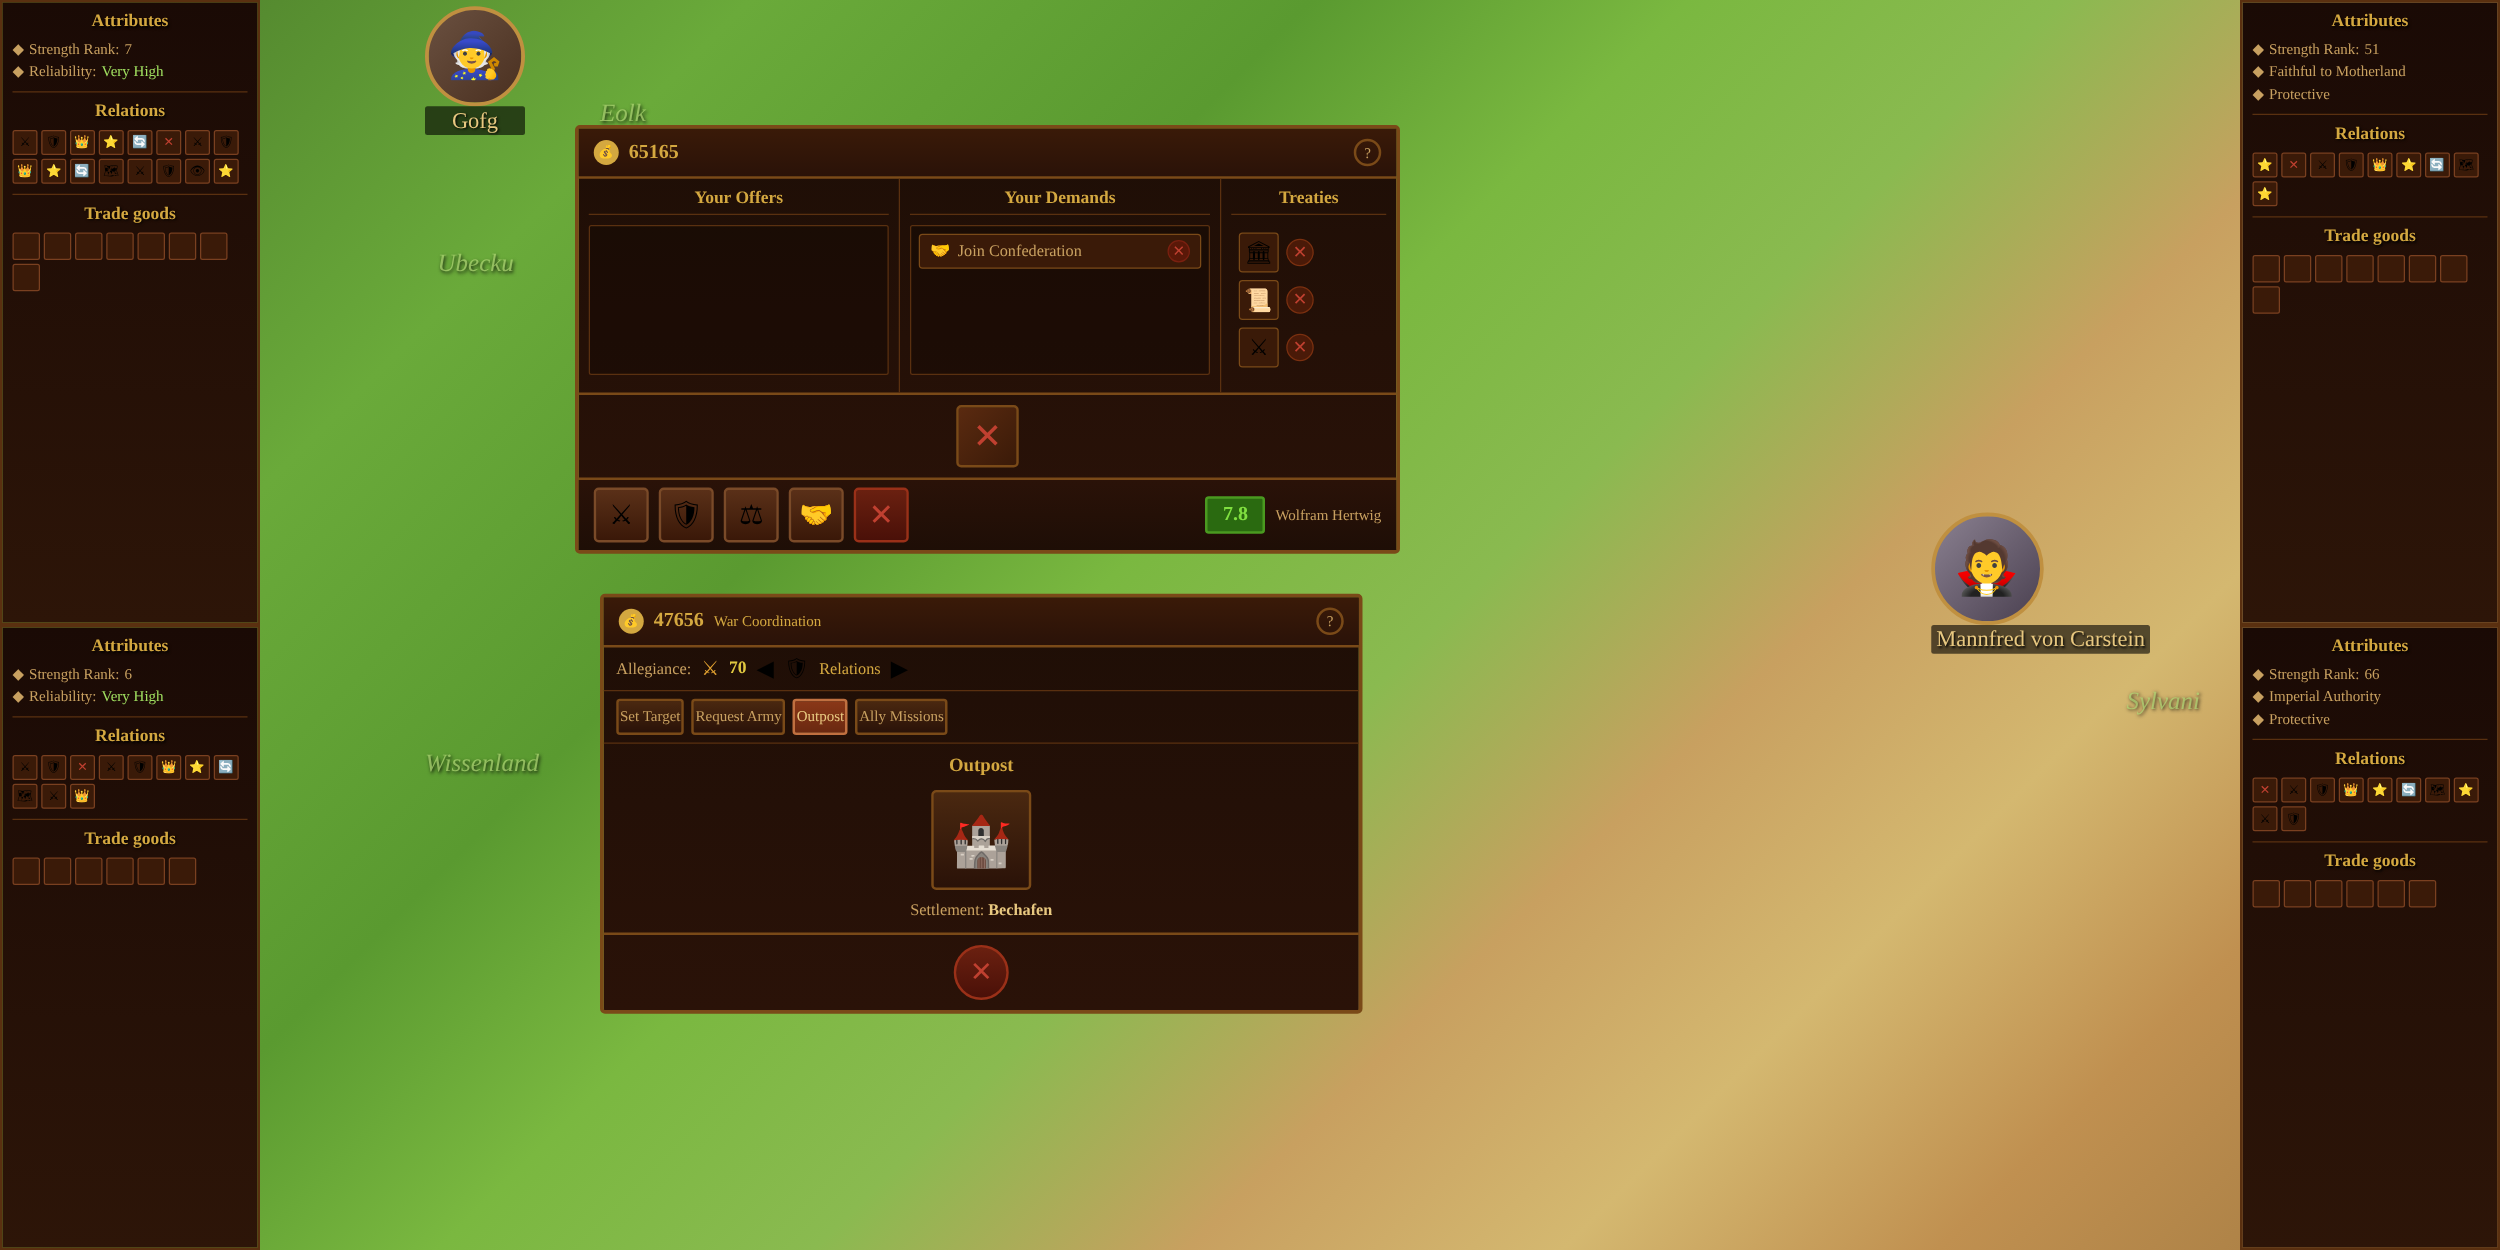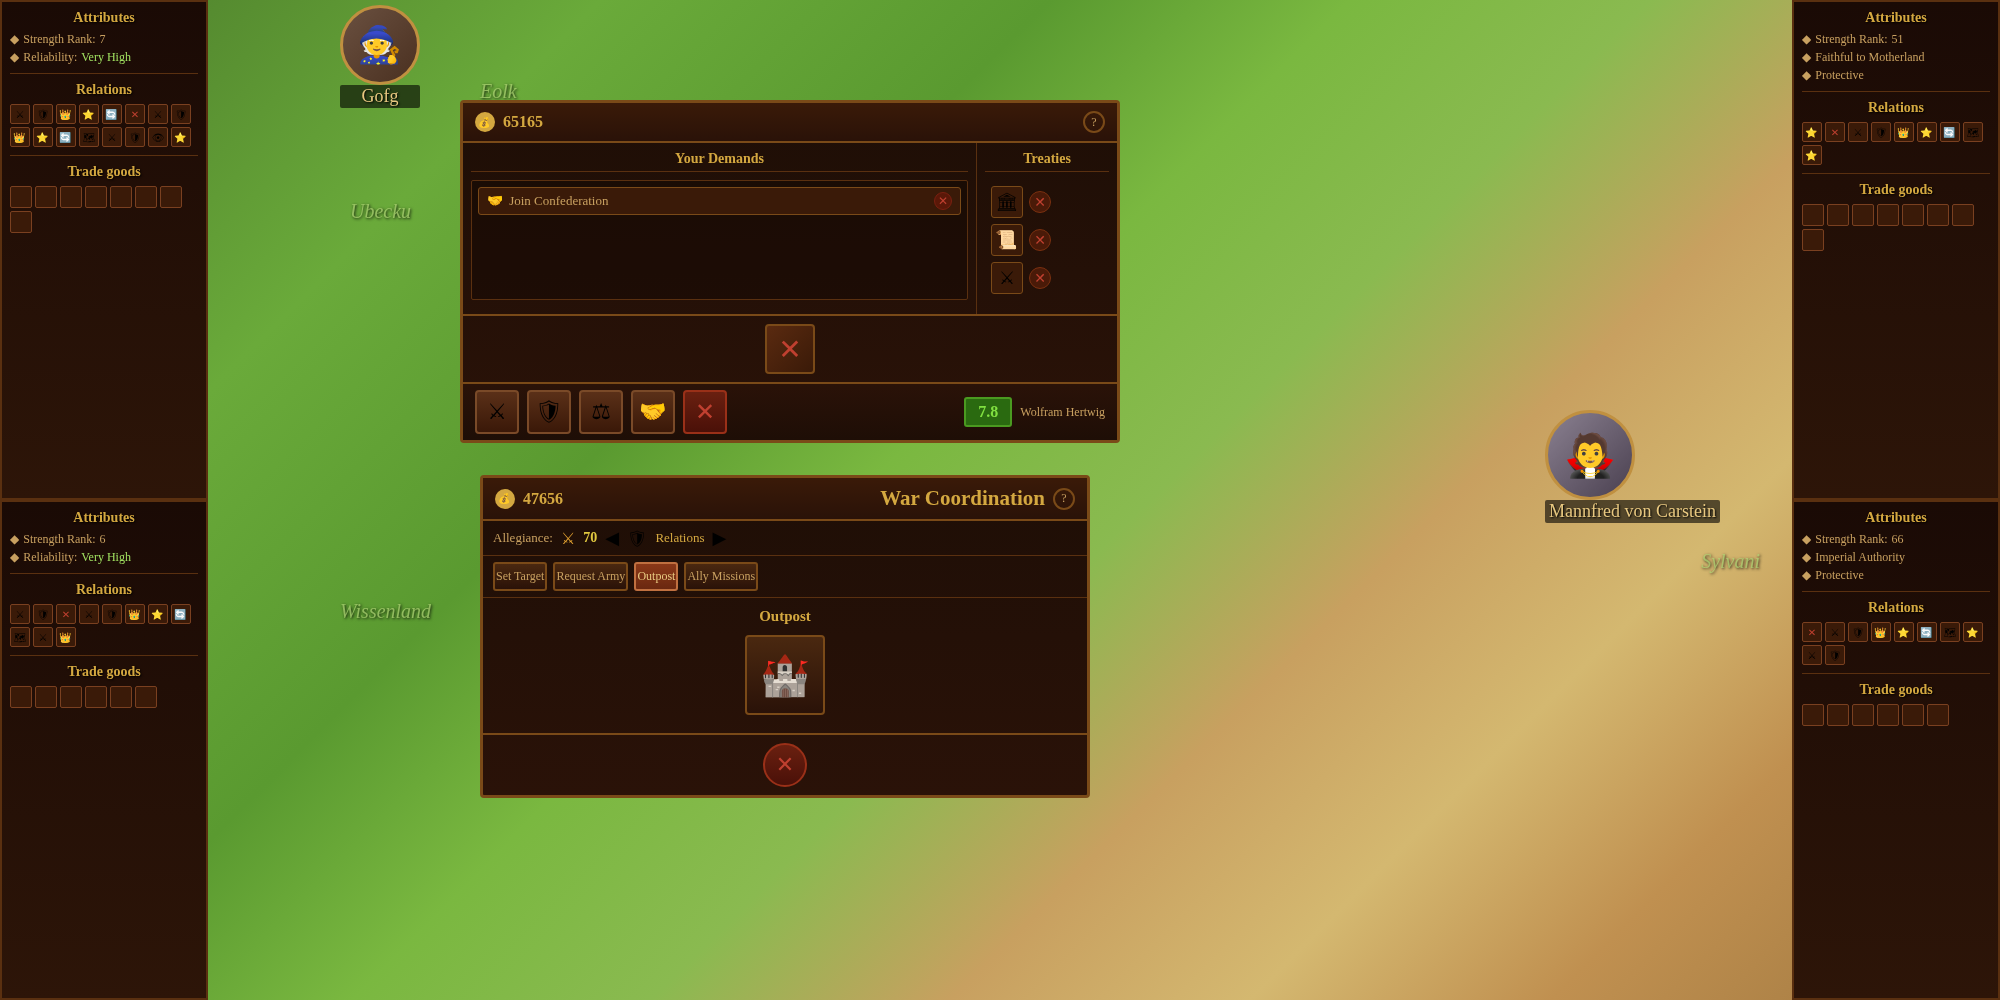--- a/index.html
+++ b/index.html
@@ -309,24 +309,24 @@
       background: linear-gradient(180deg, #3a1a08 0%, #2a1208 100%);
       padding: 8px 12px;
       display: flex;
       align-items: center;
       gap: 8px;
       border-bottom: 2px solid #7a4a18;
     }
 
     .war-title {
       flex: 1;
-      text-align: right;
+      text-align: left;
       color: #d4a840;
-      font-size: 21px;
-      font-weight: bold;
+      font-size: 12px;
+      font-weight: normal;
     }
 
     .war-subtitle-bar {
       display: flex;
       align-items: center;
       padding: 6px 10px;
       gap: 8px;
       border-bottom: 1px solid #5a3010;
     }
 
@@ -702,20 +702,24 @@
 </div>
 
 <div class="diplomacy-dialog">
   <div class="dialog-header">
     <div class="dialog-gold-icon">💰</div>
     <span class="dialog-title-num">65165</span>
     <div class="dialog-help">?</div>
   </div>
   <div class="dialog-columns">
 
+    <div class="dialog-col">
+      <div class="col-header">Your Offers</div>
+      <div class="col-content"></div>
+    </div>
 
     <div class="dialog-col">
       <div class="col-header">Your Demands</div>
       <div class="col-content">
         <div class="demand-item">
           <span>🤝</span>
           <span>Join Confederation</span>
           <div class="demand-remove">✕</div>
         </div>
       </div>
@@ -779,19 +783,23 @@
     <div class="war-tab">Set Target</div>
     <div class="war-tab">Request Army</div>
     <div class="war-tab active">Outpost</div>
     <div class="war-tab">Ally Missions</div>
   </div>
   <div class="war-content">
     <div class="outpost-title">Outpost</div>
     <div class="outpost-icon-area">
       <div class="outpost-icon">🏰</div>
     </div>
+    <div class="settlement-label">
+      <span>Settlement:</span>
+      <span class="settlement-name">Bechafen</span>
+    </div>
   </div>
   <div class="war-close-bar">
     <div class="war-close-btn">
       <span style="color:#c04030;font-size:22px;">✕</span>
     </div>
   </div>
 </div>
 
 </body></html>

